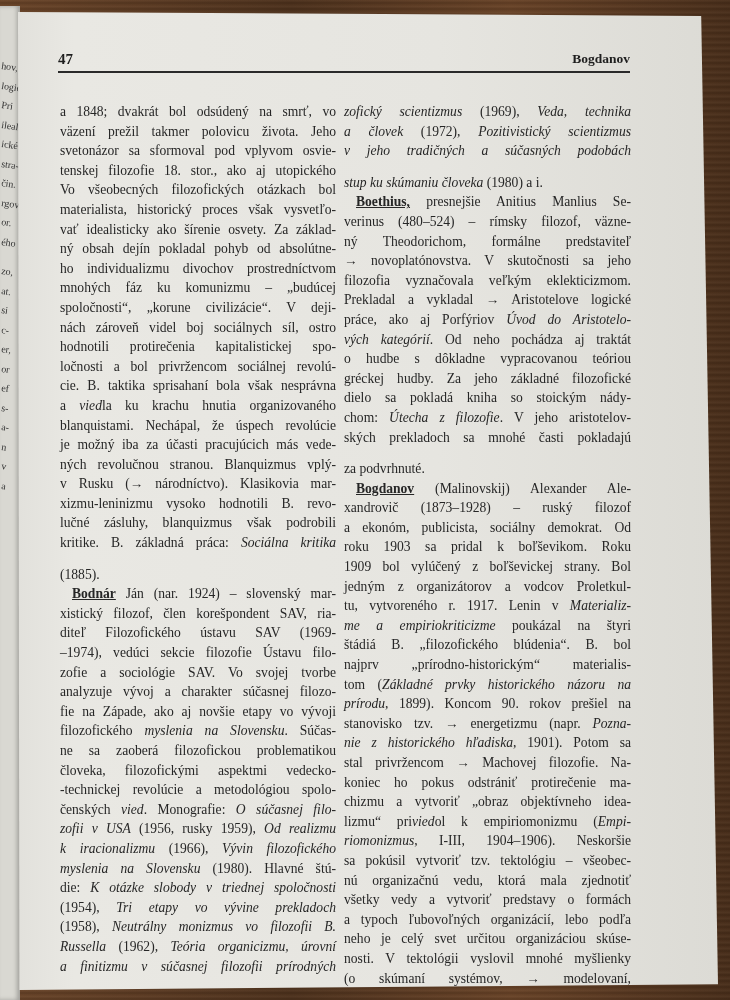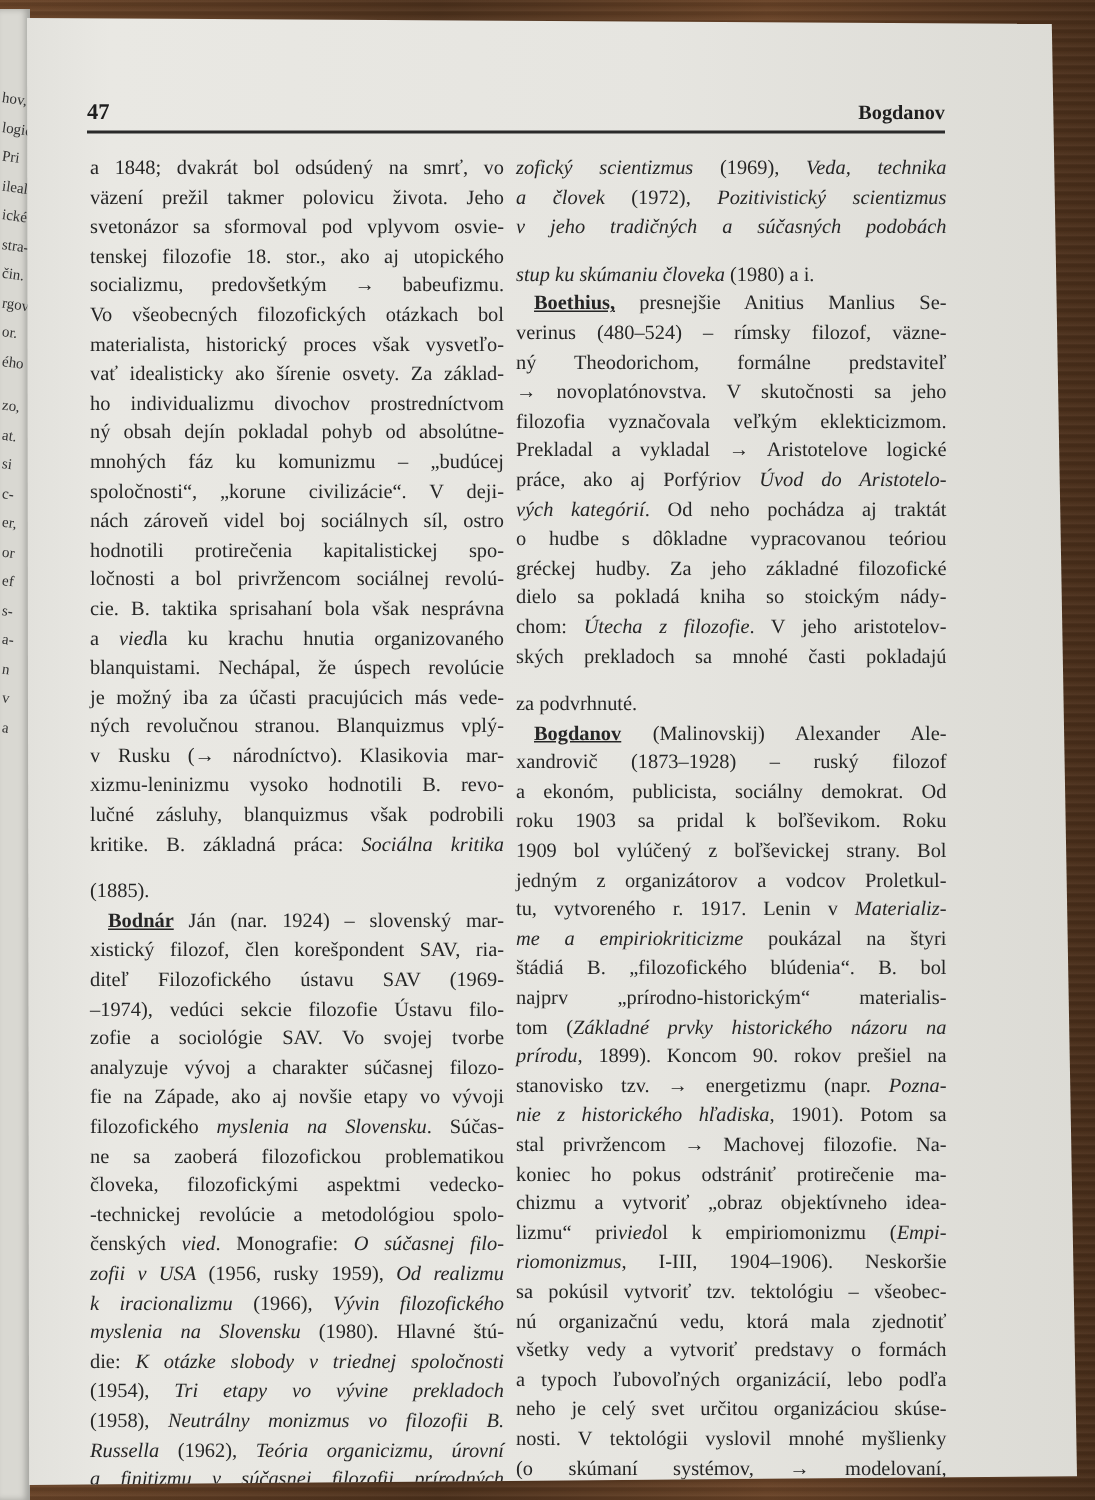--- a/index.html
+++ b/index.html
@@ -21,21 +21,21 @@
     position: absolute; left: 2px; font-size: 10px; color: #333; white-space: nowrap;
     transform: rotate(8deg); transform-origin: left top; line-height: 1;
   }
   .page {
     position: absolute; left: 18px; top: 12px; width: 700px; height: 978px;
     background: linear-gradient(90deg, #e2e1dc 0%, #e9e8e3 8%, #e6e5e0 60%, #dcdbd5 100%);
     clip-path: polygon(0 0, 97.6% 0.4%, 100% 99.4%, 0.2% 100%);
     box-shadow: 0 0 4px rgba(0,0,0,0.4);
   }
   .header {
-    position: absolute; left: 40px; top: 53px; width: 572px; height: 22px;
+    position: absolute; left: 40px; top: 37px; width: 572px; height: 22px;
     border-bottom: 2px solid #2a2a2a;
   }
   .header .pagenum {
     position: absolute; left: 0; top: 2px; font-weight: bold; font-size: 15px; color: #1e1e1e;
   }
   .header .guide {
     position: absolute; right: 0; top: 2px; font-weight: bold; font-size: 13.5px; color: #1e1e1e;
   }
   .col {
     position: absolute; top: 90px; width: 276px;
@@ -83,26 +83,25 @@
     <span class="pagenum">47</span>
     <span class="guide">Bogdanov</span>
   </div>
 
   <div class="col left" id="leftcol">
       <div>
         <span class="line">a 1848; dvakrát bol odsúdený na smrť, vo</span>
         <span class="line">väzení prežil takmer polovicu života. Jeho</span>
         <span class="line">svetonázor sa sformoval pod vplyvom osvie-</span>
         <span class="line">tenskej filozofie 18. stor., ako aj utopického</span>
-        <span class="line">socializmu, predovšetkým → babeufizmu.</span>
         <span class="line">Vo všeobecných filozofických otázkach bol</span>
         <span class="line">materialista, historický proces však vysvetľo-</span>
         <span class="line">vať idealisticky ako šírenie osvety. Za základ-</span>
+        <span class="line">ný obsah dejín pokladal pohyb od absolútne-</span>
         <span class="line">ho individualizmu divochov prostredníctvom</span>
-        <span class="line">ný obsah dejín pokladal pohyb od absolútne-</span>
         <span class="line">mnohých fáz ku komunizmu – „budúcej</span>
         <span class="line">spoločnosti“, „korune civilizácie“. V deji-</span>
         <span class="line">nách zároveň videl boj sociálnych síl, ostro</span>
         <span class="line">hodnotili protirečenia kapitalistickej spo-</span>
         <span class="line">ločnosti a bol privržencom sociálnej revolú-</span>
         <span class="line">cie. B. taktika sprisahaní bola však nesprávna</span>
         <span class="line">a <i>vied</i>la ku krachu hnutia organizovaného</span>
         <span class="line">blanquistami. Nechápal, že úspech revolúcie</span>
         <span class="line">je možný iba za účasti pracujúcich más vede-</span>
         <span class="line">ných revolučnou stranou. Blanquizmus vplý-</span>

